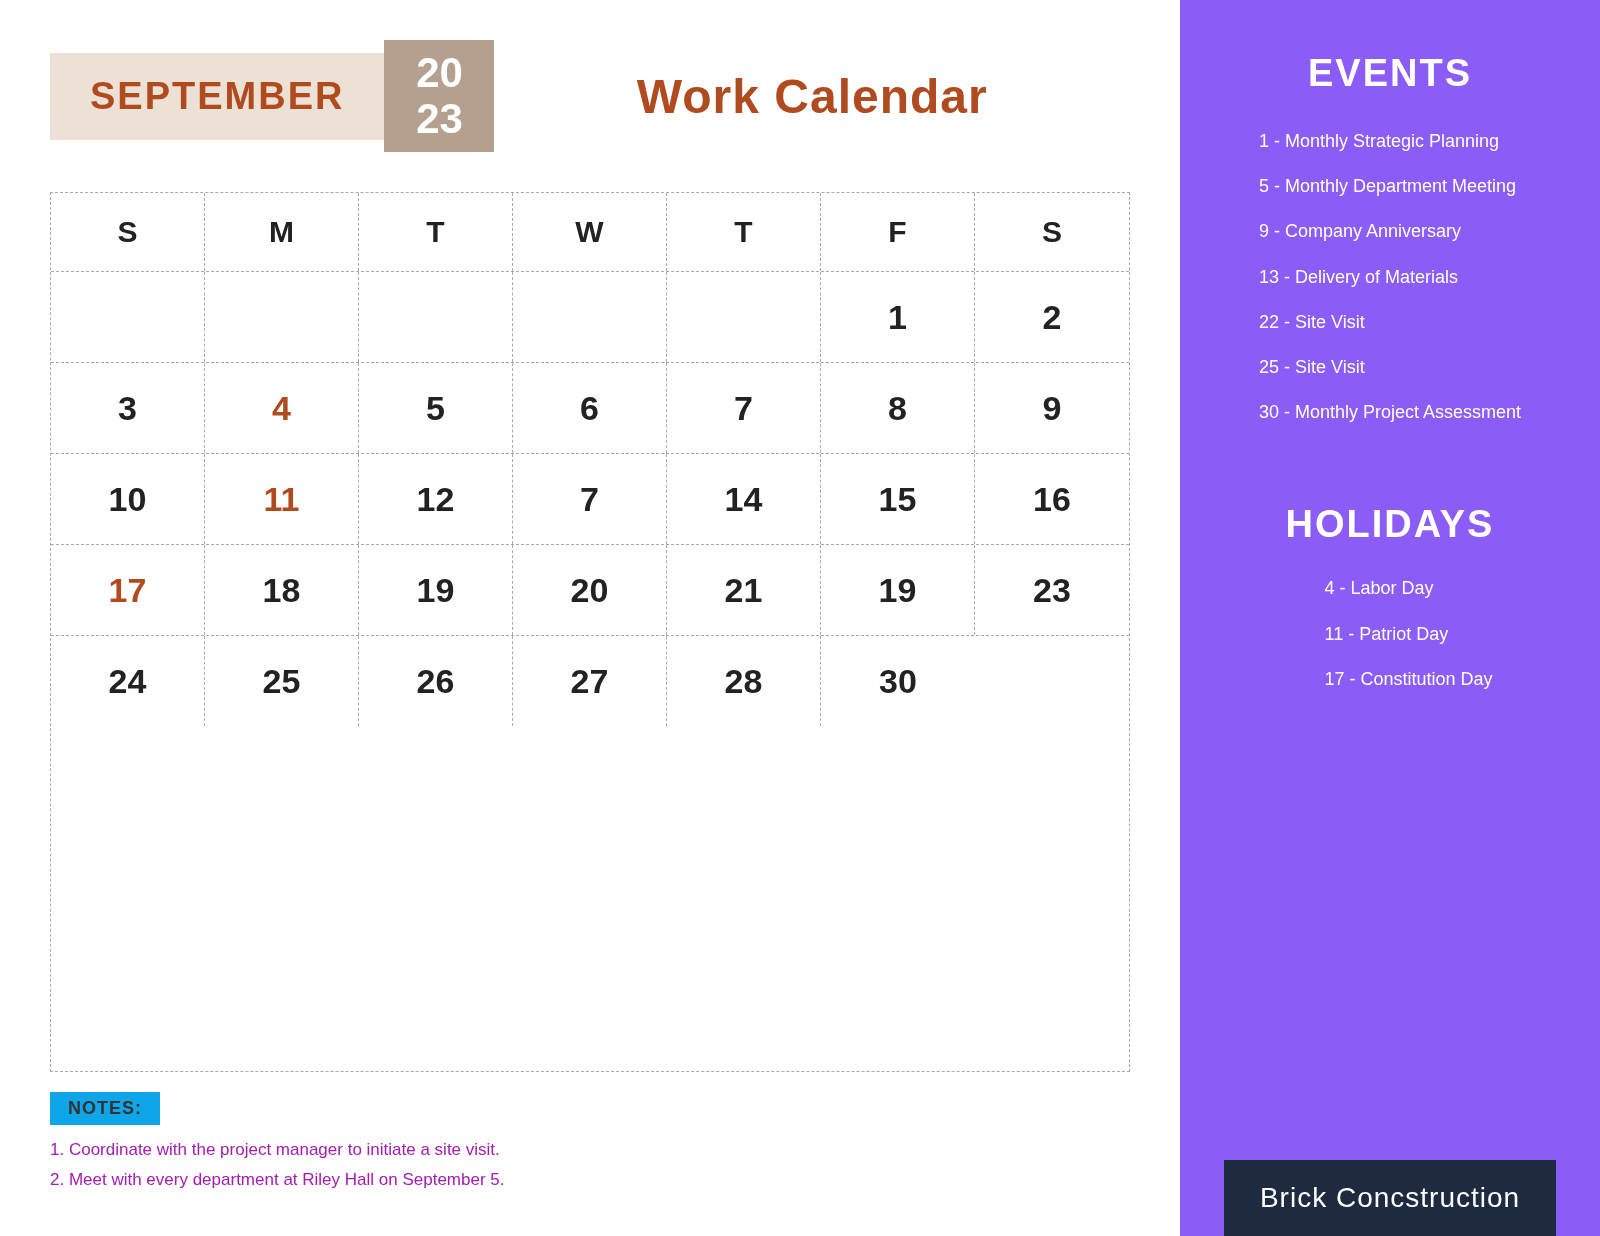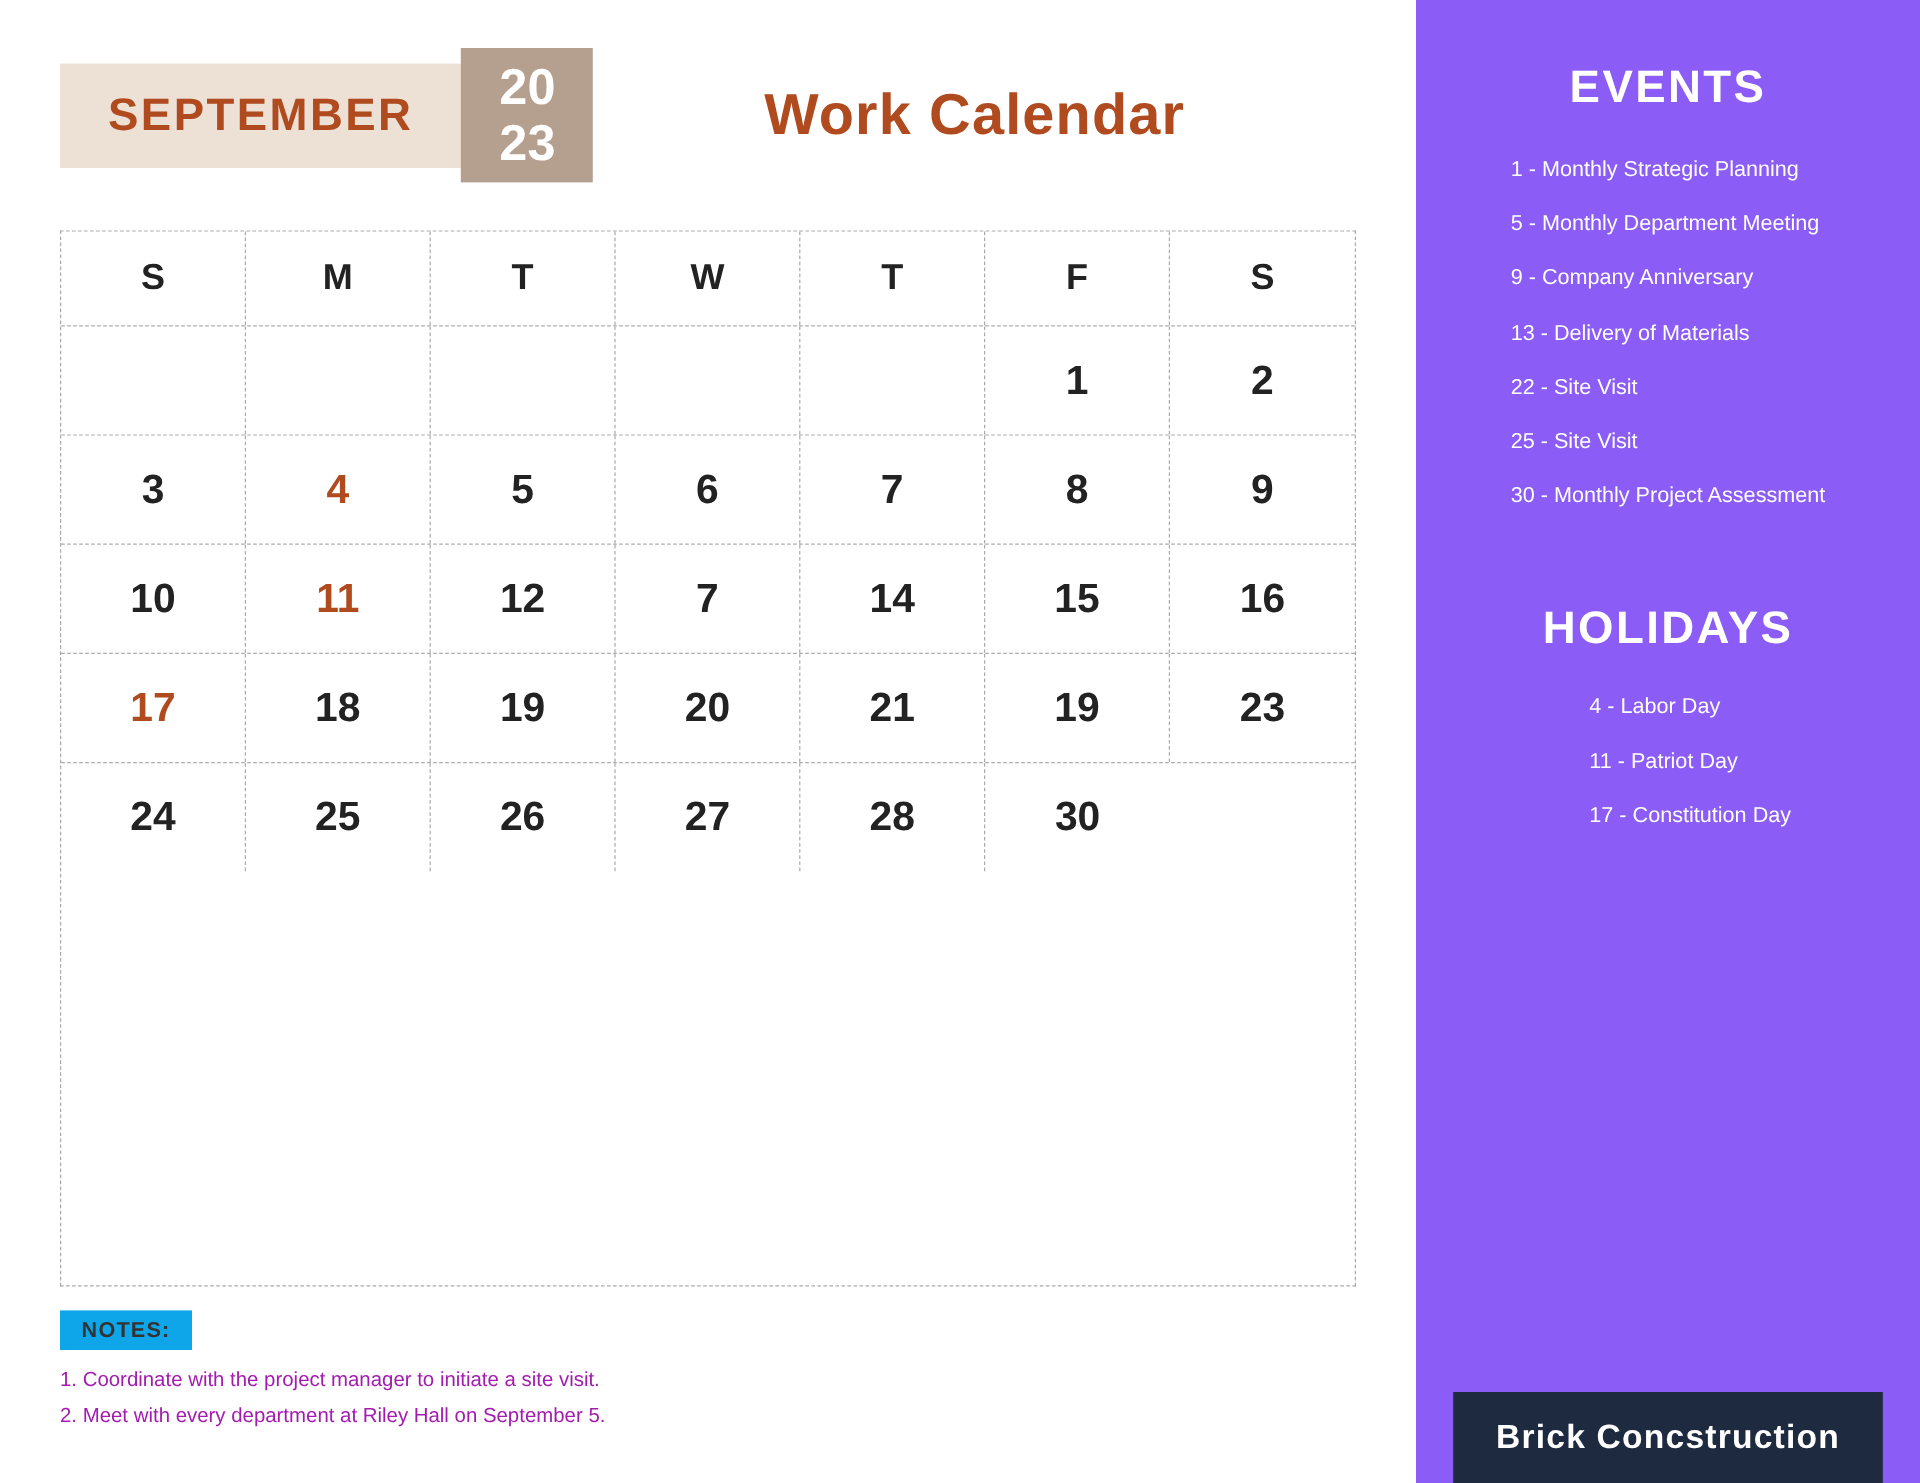--- a/index.html
+++ b/index.html
@@ -201,21 +201,21 @@
     .company-footer {
       background: #1e2a40;
       margin: 0 -36px;
       padding: 22px 36px;
       text-align: center;
       margin-top: auto;
     }
 
     .company-name {
       font-size: 28px;
-      font-weight: 700;
+      font-weight: 400;
       color: #fff;
       letter-spacing: 1px;
     }
   </style>
 </head>
 <body>
 
 <div class="left-panel">
 
   <div class="header">

